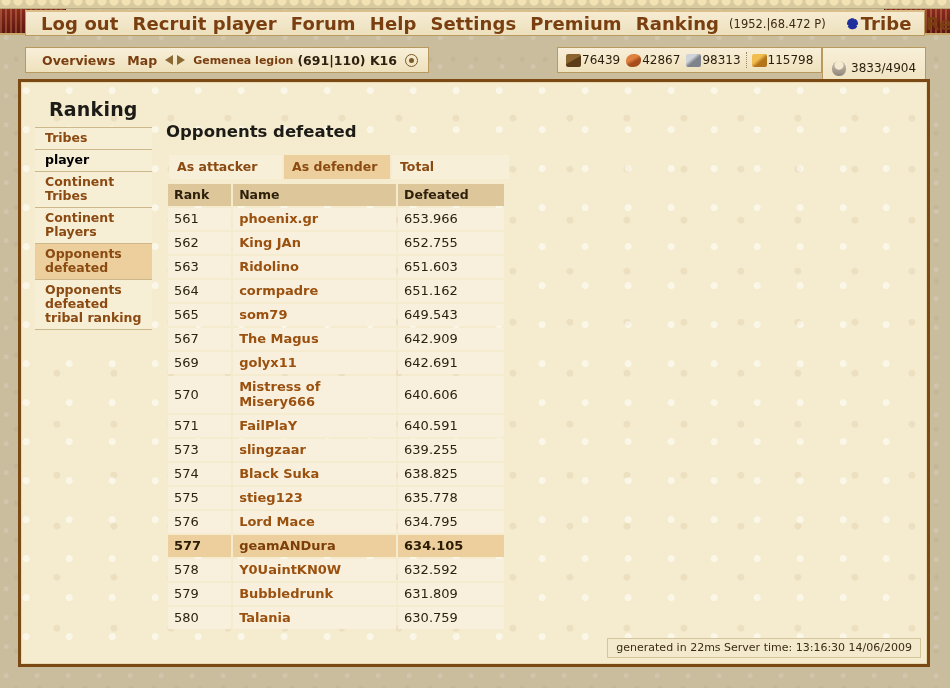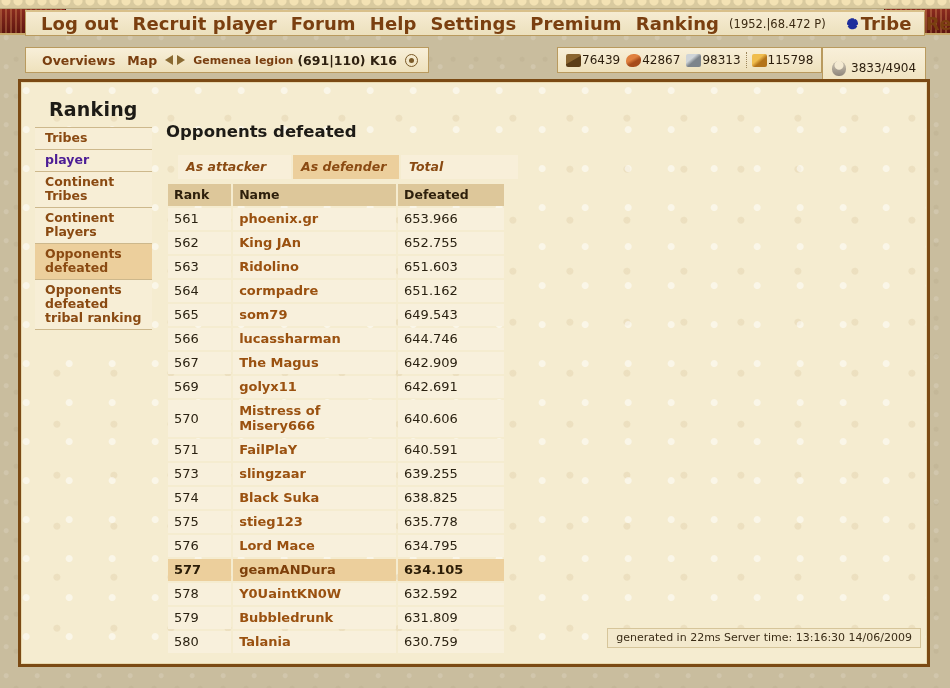--- a/index.html
+++ b/index.html
@@ -162,32 +162,32 @@
   #sidebar {
     position: absolute; left: 14px; top: 45px; width: 117px;
   }
   .side-item {
     background: #f7eed6; border: 1px solid #cdb88c;
     border-width: 0 0 1px 0;
     color: #8a4a12; font-weight: bold; font-size: 12.5px;
     padding: 3px 6px 4px 10px; line-height: 14px; cursor: pointer;
   }
   .side-item:first-child { border-top: 1px solid #cdb88c; }
-  .side-item.plain { color: #4c1d95; font-weight: bold; }
+  .side-item.plain { color: #000000; font-weight: bold; }
   .side-item.active { background: #eccf9c; color: #8a4a12; }
 
   
   #content { position: absolute; left: 140px; top: 40px; width: 760px; }
   #section-title {
     font-size: 16.5px; font-weight: bold; color: #1d1b16;
     margin: 0 0 14px 5px;
   }
 
   
-  #tabs { display: flex; width: 340px; margin-left: 17px; font-style: italic; }
+  #tabs { display: flex; width: 340px; margin-left: 8px; }
   .tab {
     background: #f8efd9; color: #8a4a12; font-weight: bold; font-size: 12.5px;
     padding: 4px 10px 5px 8px; cursor: pointer; border-right: 2px solid #f5ecd0;
   }
   .tab.active { background: #eccf9c; }
   .tab.t1 { width: 115px; }
   .tab.t2 { width: 108px; }
   .tab.t3 { width: 117px; border-right: 0; }
 
   
@@ -205,21 +205,21 @@
   #rank-table td.c-name { width: 160px; color: #9a5110; font-weight: bold; }
   #rank-table td.c-def  { width: 104px; color: #2b2212; }
   #rank-table th.h-rank { width: 62px; }
   #rank-table th.h-name { width: 160px; }
   #rank-table th.h-def  { width: 104px; }
   #rank-table tr.me td { background: #eccf9c; font-weight: bold; color: #2b1c06; }
   #rank-table tr.me td.c-name { color: #7d3f0a; }
 
   
   #status {
-    position: absolute; right: 6px; bottom: 16px;
+    position: absolute; right: 6px; bottom: 6px;
     font-size: 11px; color: #3a2c16;
     background: #f3e9cd; padding: 2px 8px 3px 8px;
     border: 1px solid #d6c59a;
   }
 </style>
 </head>
 <body>
 
 <div id="top-scallop"></div>
 <div class="corner-tile" id="corner-left"></div>
@@ -335,25 +335,20 @@
             <td class="c-rank">564</td>
             <td class="c-name">cormpadre</td>
             <td class="c-def">651.162</td>
           </tr>
           <tr>
             <td class="c-rank">565</td>
             <td class="c-name">som79</td>
             <td class="c-def">649.543</td>
           </tr>
           <tr>
-            <td class="c-rank">566</td>
-            <td class="c-name">lucassharman</td>
-            <td class="c-def">644.746</td>
-          </tr>
-          <tr>
             <td class="c-rank">567</td>
             <td class="c-name">The Magus</td>
             <td class="c-def">642.909</td>
           </tr>
           <tr>
             <td class="c-rank">569</td>
             <td class="c-name">golyx11</td>
             <td class="c-def">642.691</td>
           </tr>
           <tr>

